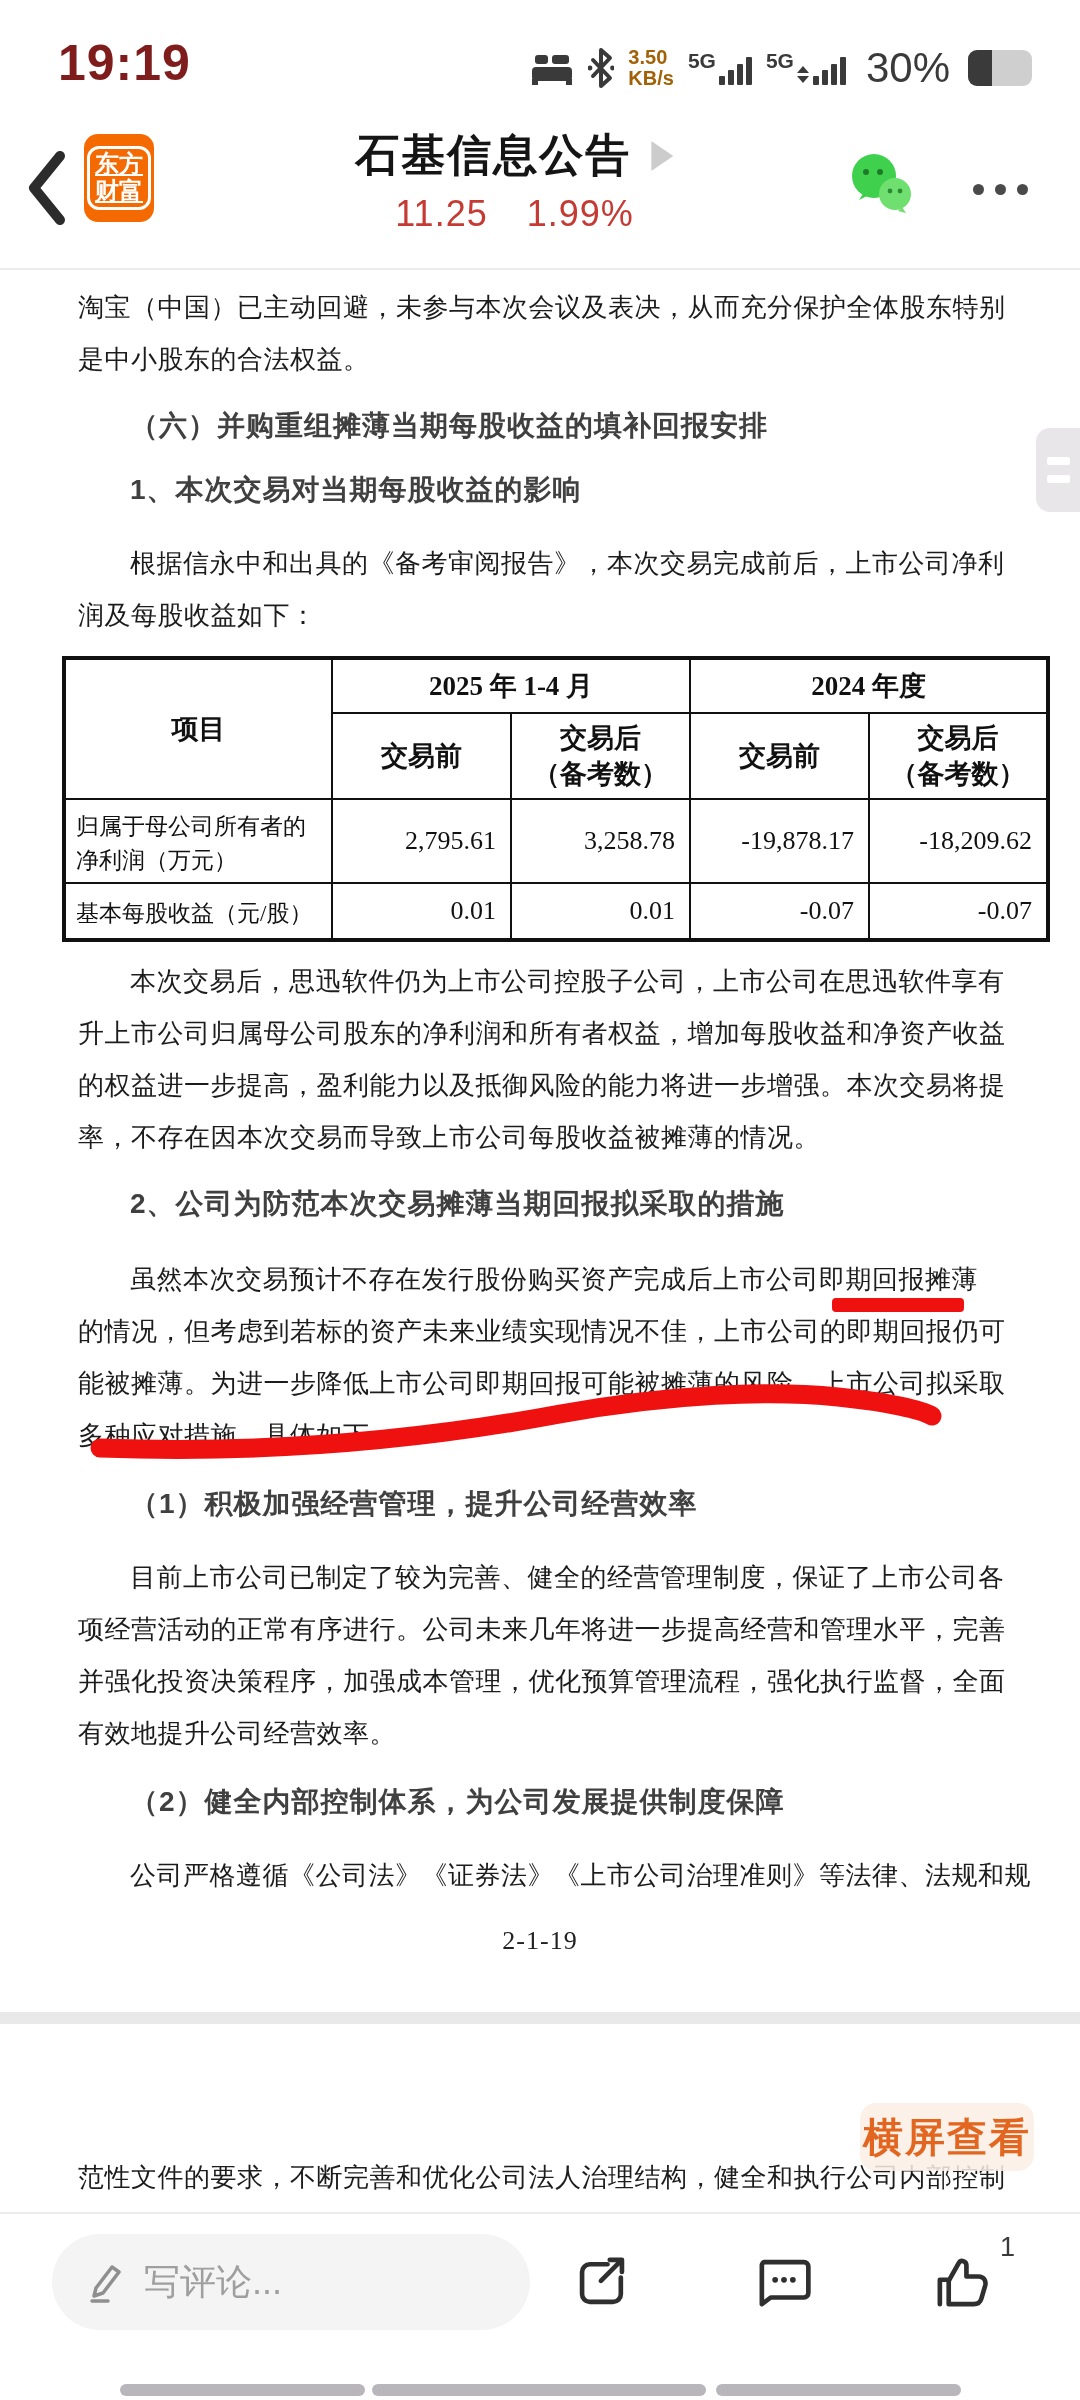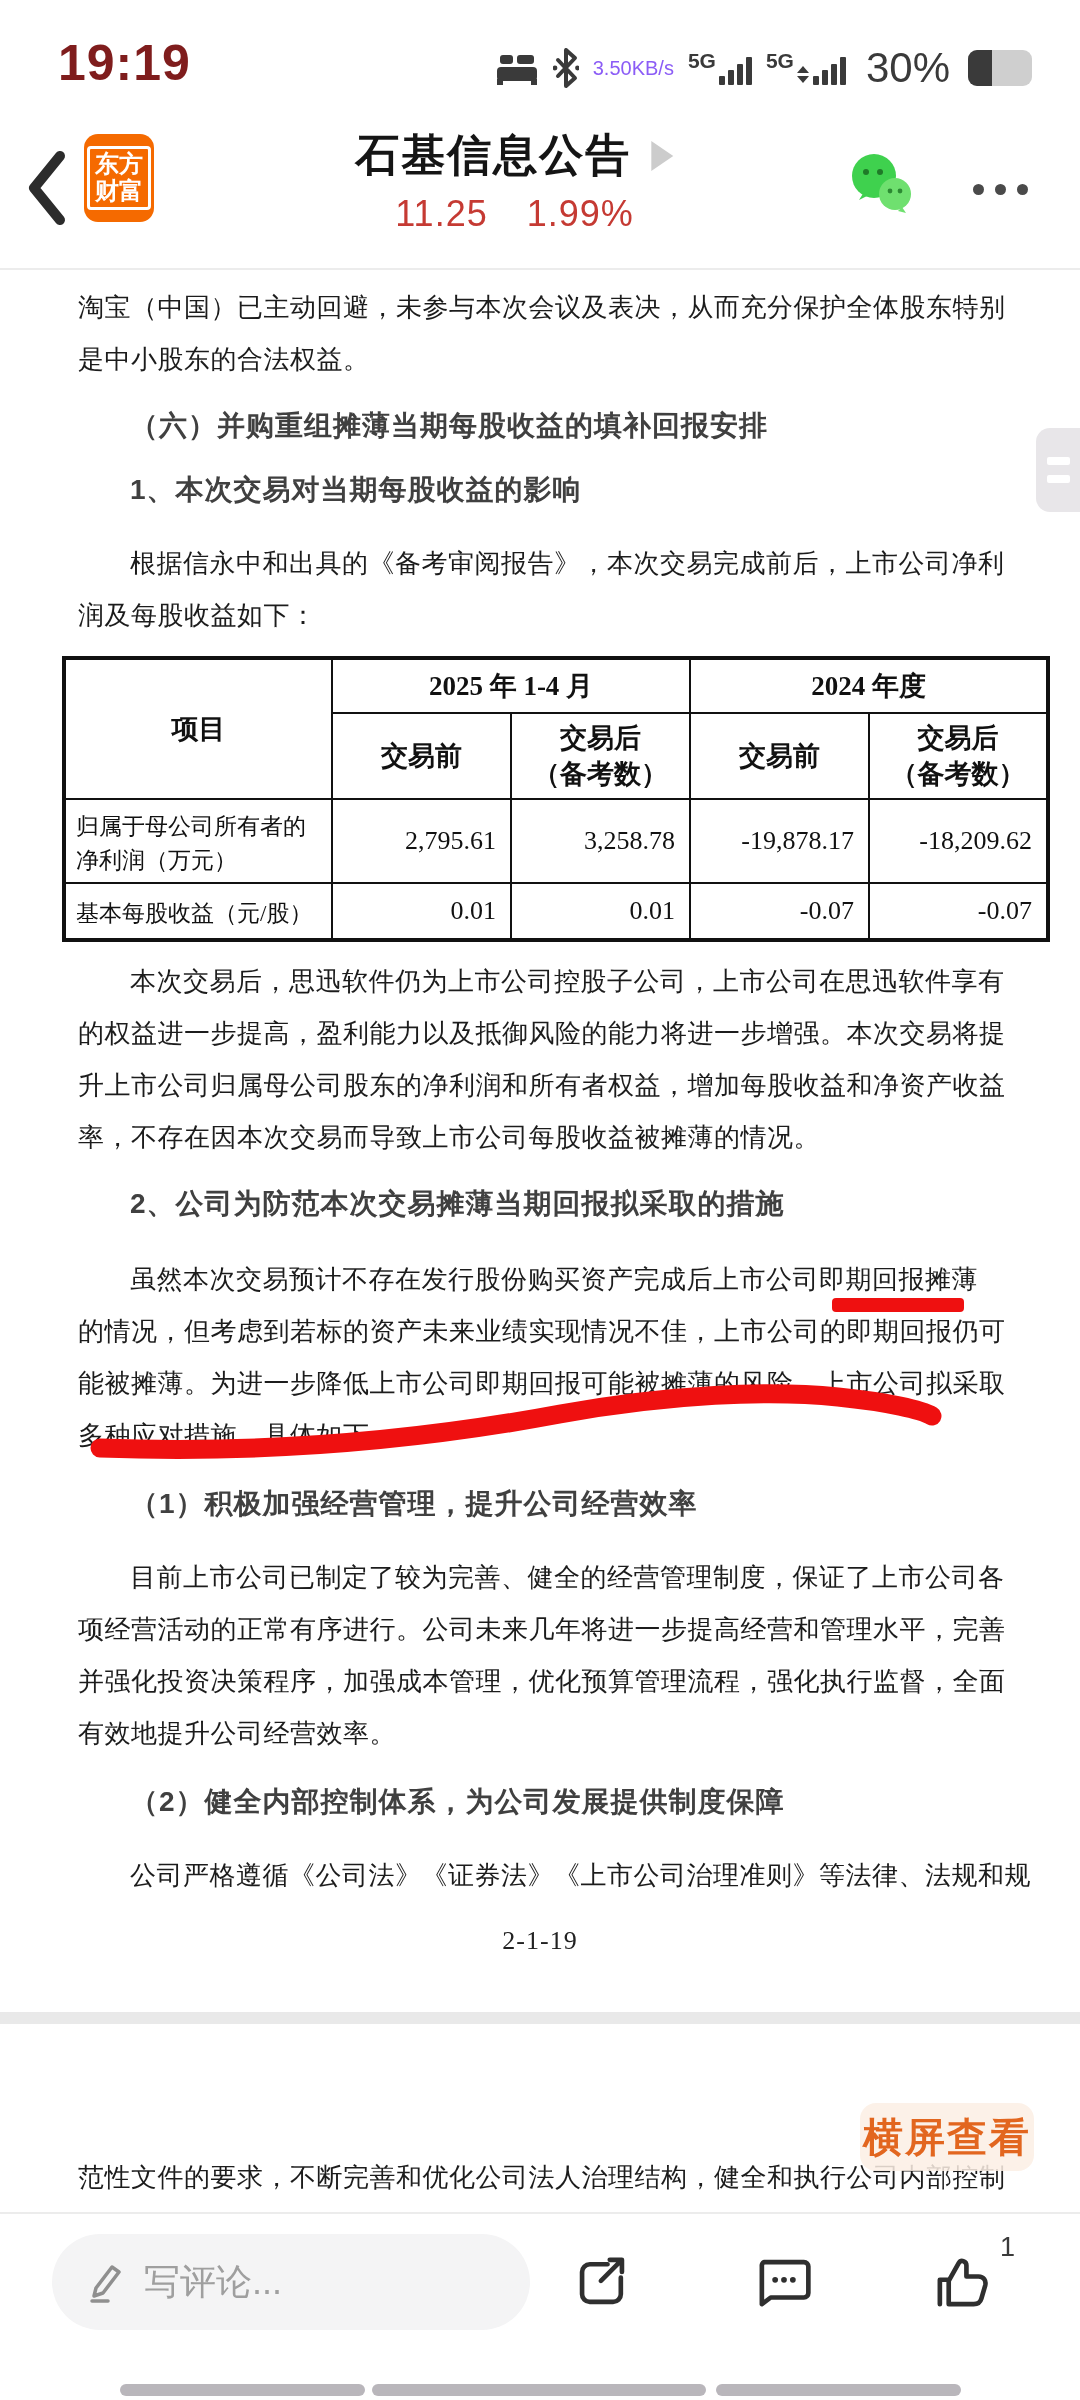--- a/index.html
+++ b/index.html
@@ -3,40 +3,40 @@
 <meta charset="utf-8">
 <style>
   html,body{margin:0;padding:0;background:#222;}
   .screen{position:relative;width:1080px;height:2400px;background:#fff;overflow:hidden;
           font-family:"Liberation Sans",sans-serif;-webkit-font-smoothing:antialiased;}
 
   
   .statusbar{position:absolute;top:0;left:0;right:0;height:112px;background:#fff;}
   .time{position:absolute;left:58px;top:34px;font-size:50px;font-weight:700;color:#7f1d1d;letter-spacing:1px;}
   .sb-right{position:absolute;right:48px;top:44px;display:flex;align-items:center;gap:14px;color:#3a3a3a;}
-  .speed{display:flex;align-items:flex-start;line-height:21px;font-size:20px;font-weight:400;color:#8b5cf6;}
+  .speed{display:flex;flex-direction:column;align-items:flex-start;line-height:21px;font-size:20px;font-weight:700;color:#a16207;}
   .simblock{display:flex;align-items:flex-end;gap:3px;}
   .simlabel{font-size:21px;font-weight:700;line-height:20px;margin-bottom:14px;color:#3a3a3a;}
   .bars{display:flex;align-items:flex-end;gap:3px;height:34px;}
   .bars i{display:block;width:6px;background:#3a3a3a;border-radius:1px;}
   .updown{display:flex;flex-direction:column;gap:3px;margin:0 1px 2px 0;}
   .updown b{display:block;width:0;height:0;border-left:6px solid transparent;border-right:6px solid transparent;}
   .updown b.up{border-bottom:7px solid #3a3a3a;}
   .updown b.down{border-top:7px solid #3a3a3a;}
   .batt-pct{font-size:42px;font-weight:500;color:#3a3a3a;margin-left:6px;}
   .battery{position:relative;width:64px;height:36px;border-radius:9px;background:#cfcfcf;overflow:hidden;margin-left:4px;}
   .battery .fill{position:absolute;left:0;top:0;bottom:0;width:24px;background:#3a3a3a;}
 
   
   .header{position:absolute;top:112px;left:0;right:0;height:156px;background:#fff;border-bottom:2px solid #ececec;}
   .back{position:absolute;left:20px;top:36px;width:52px;height:80px;}
   .applogo{position:absolute;left:84px;top:22px;width:70px;height:88px;background:#f56a00;border-radius:14px;
            display:flex;align-items:center;justify-content:center;}
-  .applogo .inner{border:3px solid #fff;border-radius:4px;padding:2px 5px;color:#fff;font-weight:700;
-                  font-size:24px;line-height:27px;text-align:center;font-family:"Liberation Serif",serif;}
+  .applogo .inner{border:3px solid #fff;border-radius:12px;padding:2px 5px;color:#fff;font-weight:700;
+                  font-size:24px;line-height:27px;text-align:center;font-family:"Liberation Serif",serif;text-decoration:underline;}
   .titlewrap{position:absolute;left:50%;top:14px;transform:translateX(-58%);text-align:center;white-space:nowrap;}
   .doc-title{font-size:44px;font-weight:700;color:#151515;letter-spacing:2px;display:inline-block;vertical-align:middle;}
   .title-caret{display:inline-block;vertical-align:middle;width:0;height:0;margin-left:16px;
                border-left:22px solid #ccc;border-top:15px solid transparent;border-bottom:15px solid transparent;}
   .quote{margin-top:8px;font-size:36px;color:#c53a33;letter-spacing:1px;}
   .quote span{margin:0 14px;}
   .wechat{position:absolute;right:166px;top:40px;width:66px;height:62px;}
   .more{position:absolute;right:52px;top:72px;display:flex;gap:11px;}
   .more i{width:11px;height:11px;border-radius:50%;background:#4a4a4a;display:block;}
 
@@ -224,22 +224,22 @@
         <td class="lbl">基本每股收益（元/股）</td>
         <td class="val">0.01</td>
         <td class="val">0.01</td>
         <td class="val">-0.07</td>
         <td class="val">-0.07</td>
       </tr>
     </tbody>
       </table>
 
     <div class="line indent mt14">本次交易后，思迅软件仍为上市公司控股子公司，上市公司在思迅软件享有</div>
+    <div class="line">升上市公司归属母公司股东的净利润和所有者权益，增加每股收益和净资产收益</div>
     <div class="line">的权益进一步提高，盈利能力以及抵御风险的能力将进一步增强。本次交易将提</div>
-    <div class="line">升上市公司归属母公司股东的净利润和所有者权益，增加每股收益和净资产收益</div>
     <div class="line">率，不存在因本次交易而导致上市公司每股收益被摊薄的情况。</div>
 
     <div class="hline mt14">2、公司为防范本次交易摊薄当期回报拟采取的措施</div>
 
     <div class="line indent mt24">虽然本次交易预计不存在发行股份购买资产完成后上市公司即期回报摊薄</div>
     <div class="line">的情况，但考虑到若标的资产未来业绩实现情况不佳，上市公司的即期回报仍可</div>
     <div class="line">能被摊薄。为进一步降低上市公司即期回报可能被摊薄的风险，上市公司拟采取</div>
     <div class="line">多种应对措施，具体如下：</div>
 
     <div class="hline mt16">（1）积极加强经营管理，提升公司经营效率</div>

